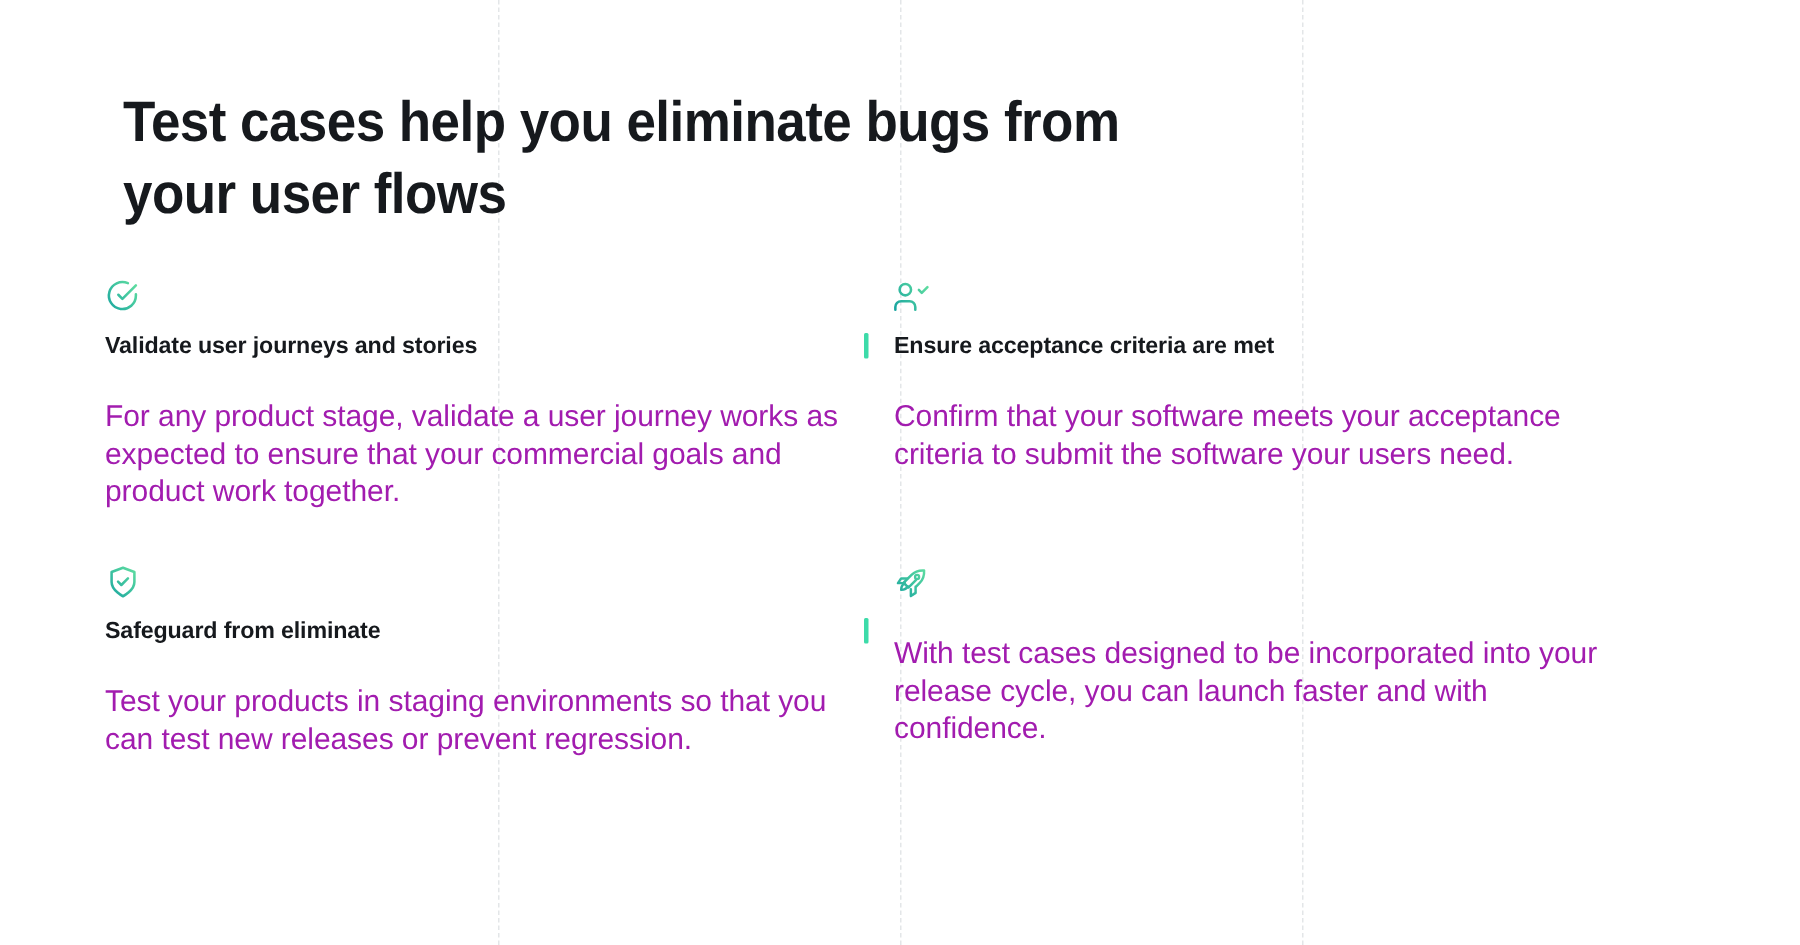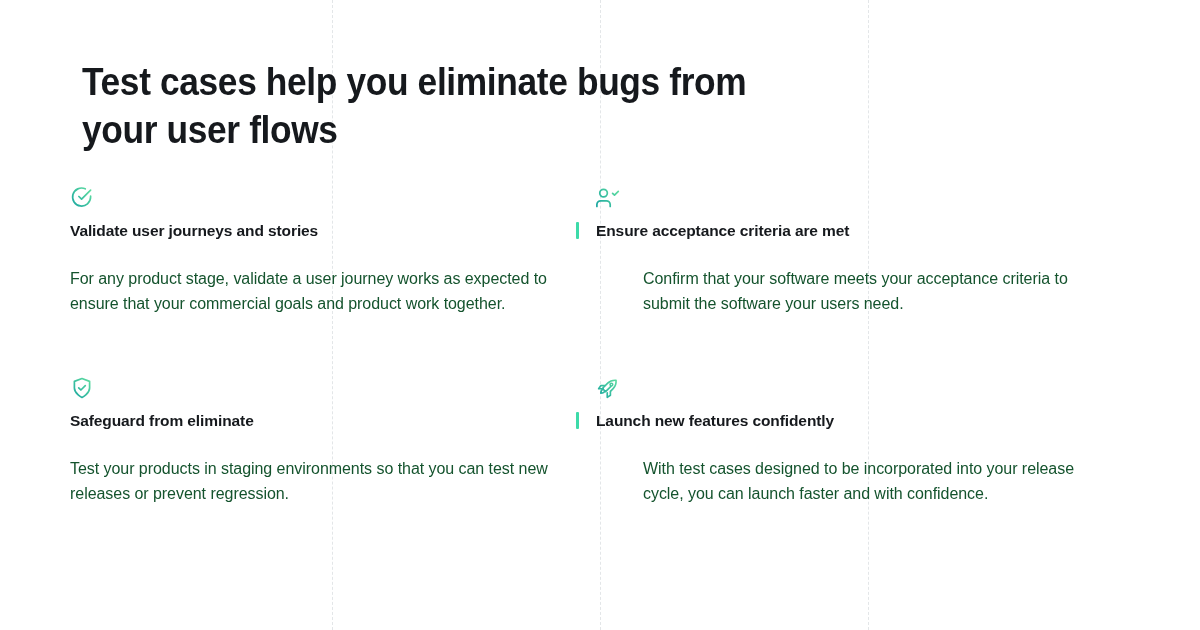--- a/index.html
+++ b/index.html
@@ -92,28 +92,28 @@
     left: -20px;
     top: 2px;
     width: 3px;
     height: 17px;
     background: #3ddba9;
     border-radius: 1px;
   }
 
   .feature-body {
     margin: 24px 0 0 0;
-    font-size: 16px;
+    font-size: 20px;
     line-height: 25px;
-    color: #14532d;
+    color: #a21caf;
     font-weight: 400;
     letter-spacing: -0.05px;
     max-width: 495px;
   }
-  .feature-block.col-right .feature-body { max-width: 500px; margin-left: 47px; }
+  .feature-block.col-right .feature-body { max-width: 500px; }
 </style>
 </head>
 <body>
 
 <div id="grid-lines">
   <div class="grid-line" style="left:332px;"></div>
   <div class="grid-line" style="left:600px;"></div>
   <div class="grid-line" style="left:868px;"></div>
 </div>
 
@@ -193,19 +193,18 @@
           </defs>
           <path d="M9.1 14.8c-.95 2.4-4.3 2.4-4.3 2.4s0-3.35 2.4-4.3" stroke="url(#g4)" stroke-width="1.65" stroke-linecap="round" stroke-linejoin="round"></path>
           <path d="M14.9 10.4 9.6 15.7l-3.2-3.2 5.3-5.3c3.05-3.05 6.1-3.05 8.35-2.9.15 2.25.15 5.3-2.9 8.35l-2.25 2.25" stroke="url(#g4)" stroke-width="1.65" stroke-linecap="round" stroke-linejoin="round"></path>
           <path d="M14.4 15.2v4.05l-3.15 2.1v-4.6" stroke="url(#g4)" stroke-width="1.65" stroke-linecap="round" stroke-linejoin="round"></path>
           <path d="M8.8 9.6H4.75l-2.1 3.15h4.6" stroke="url(#g4)" stroke-width="1.65" stroke-linecap="round" stroke-linejoin="round"></path>
           <circle cx="15.4" cy="8.6" r="1.35" stroke="url(#g4)" stroke-width="1.55"></circle>
         </svg>
       </span>
       <div class="feature-heading">
         <span class="accent-bar"></span>
-        <span>Launch new features confidently</span>
       </div>
       <p class="feature-body">With test cases designed to be incorporated into your release cycle, you can launch faster and with confidence.</p>
     </div>
 
   </div>
 </div>
 
 </body></html>

